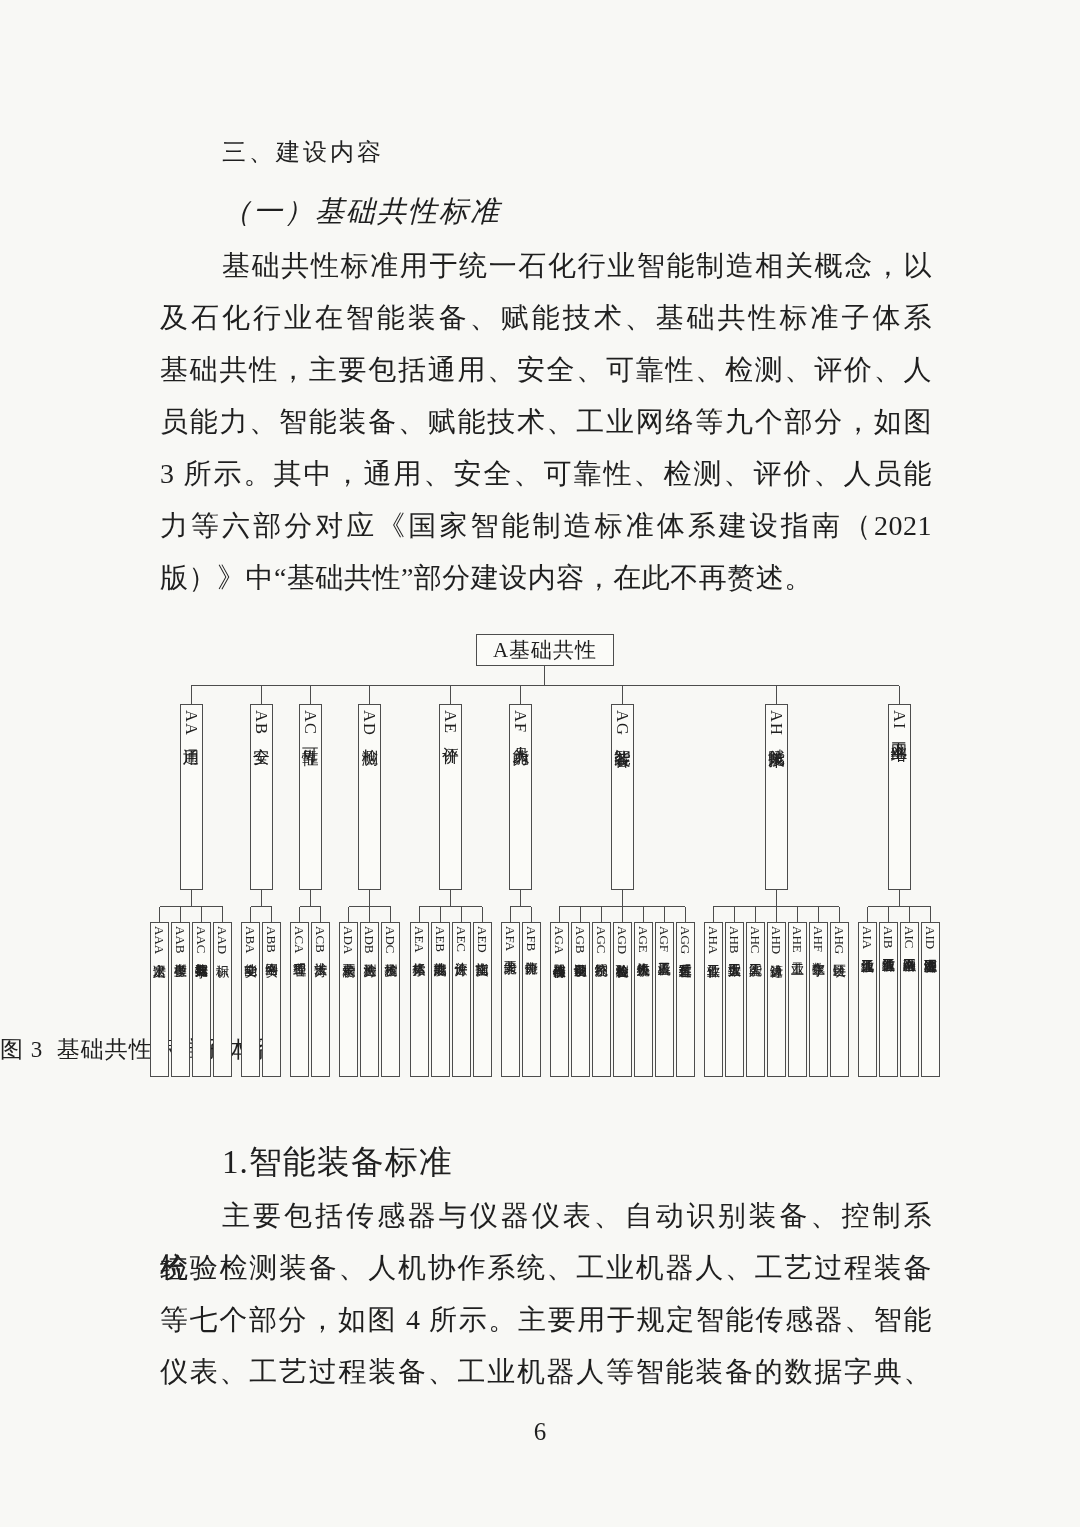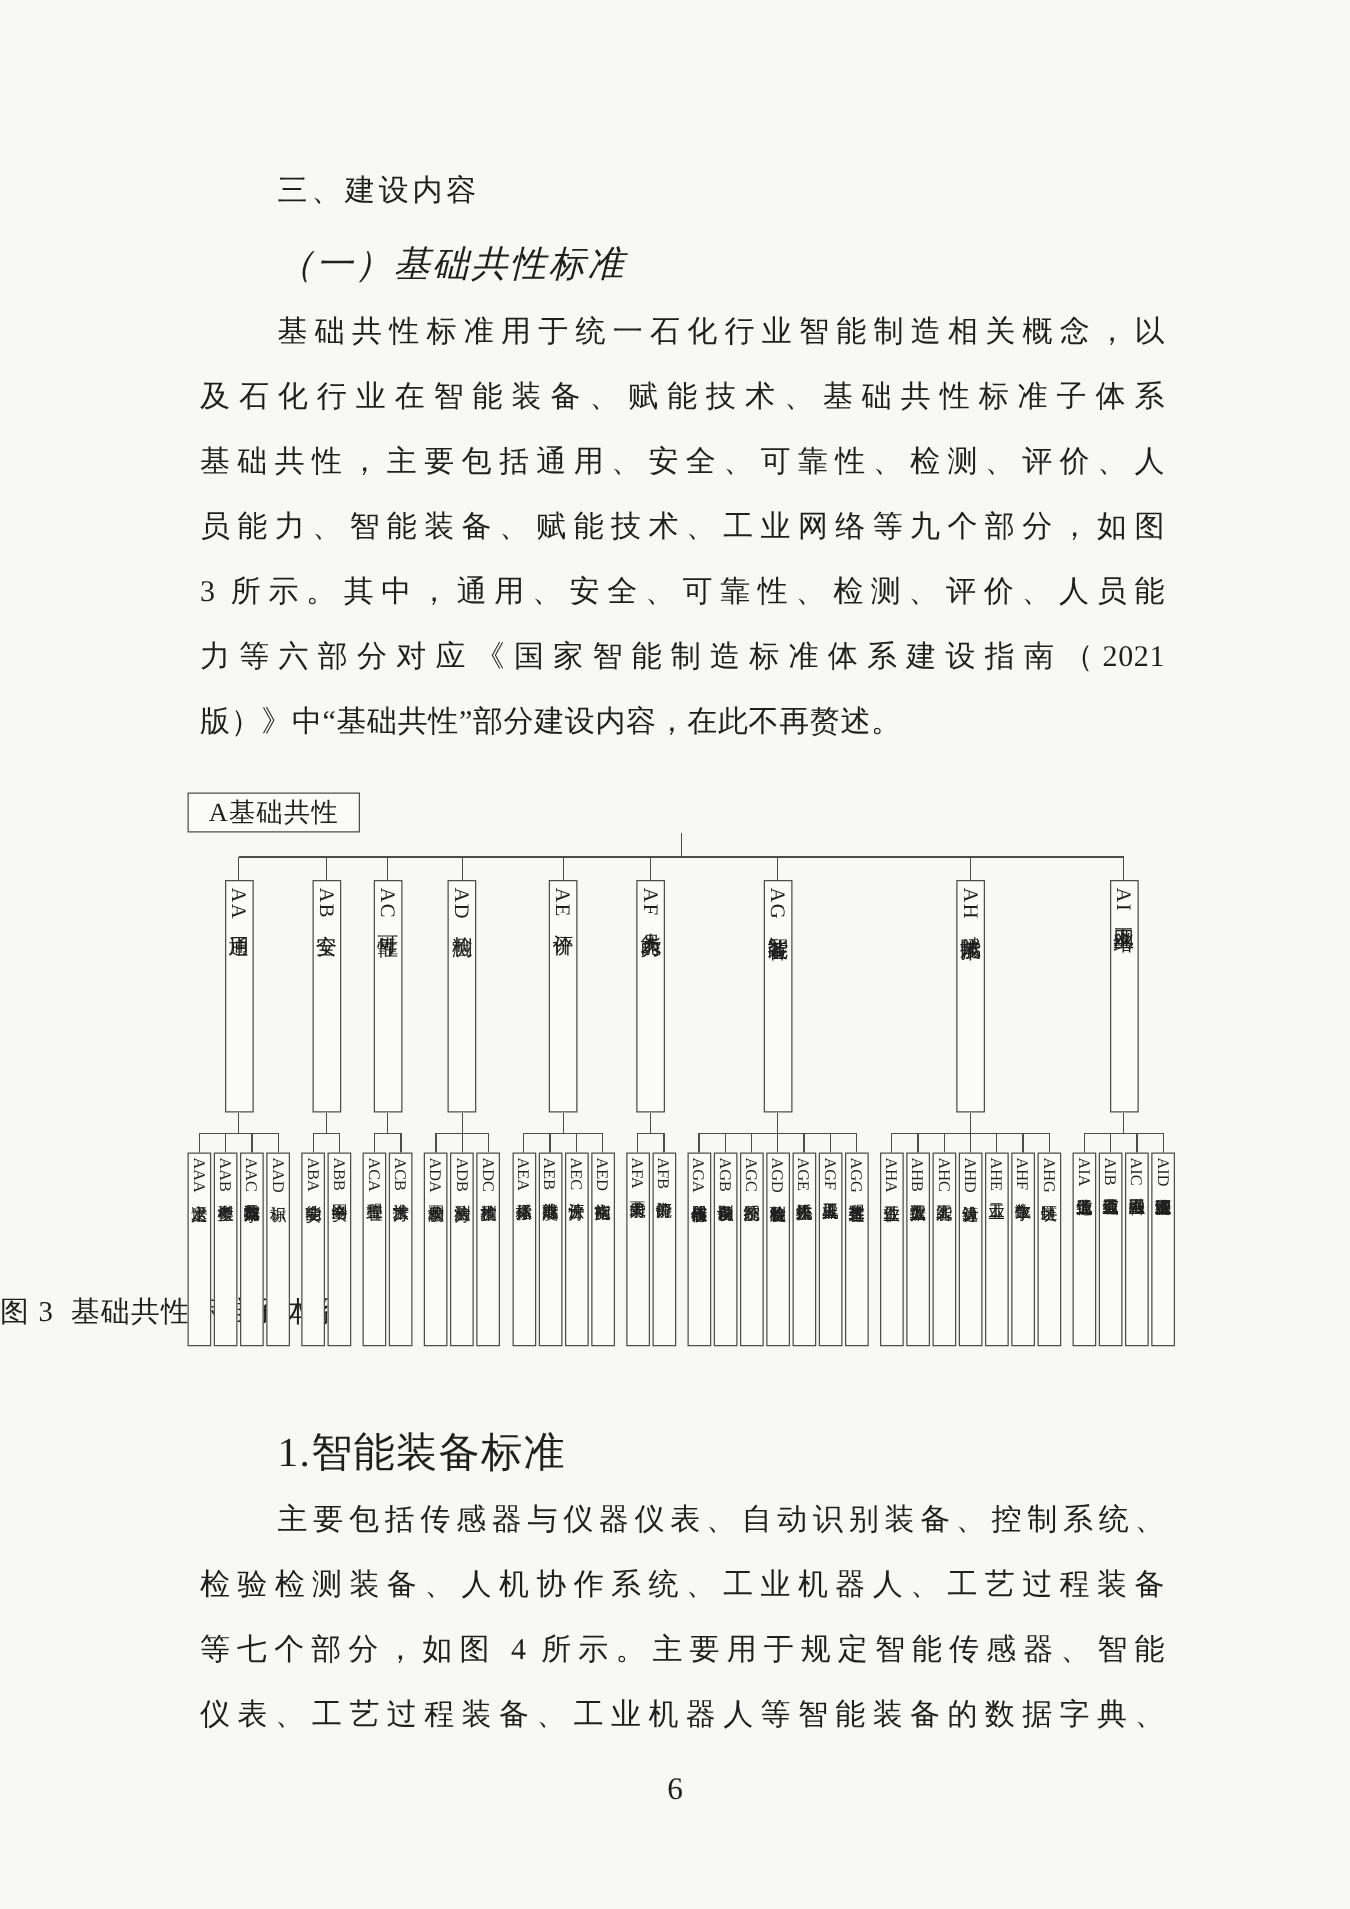--- a/index.html
+++ b/index.html
@@ -14,31 +14,31 @@
     position:absolute;left:222px;top:136px;margin:0;
     font-family:"Liberation Sans","DejaVu Sans",sans-serif;
     font-weight:400;font-size:24px;letter-spacing:3px;
   }
   .subheading{
     position:absolute;left:222px;top:192px;margin:0;
     font-weight:400;font-size:29px;letter-spacing:2px;font-style:italic;
   }
   .para{position:absolute;left:160px;width:772px;}
   .pline{
-    height:52px;line-height:52px;font-size:24px;letter-spacing:.5px;
+    height:52px;line-height:52px;font-size:28px;letter-spacing:.5px;
     text-align:justify;text-align-last:justify;
   }
   .pline.indent{text-indent:62px;}
   .pline.flush-left{text-align-last:left;}
 
   
   #tree{position:absolute;left:150px;top:634px;width:790px;height:442px;}
   #tree-svg{position:absolute;left:0;top:0;}
   #tree-svg line{stroke:var(--line);stroke-width:1;shape-rendering:crispEdges;}
-  .root-row{display:flex;justify-content:flex-start;}
+  .root-row{display:flex;justify-content:center;}
   .root-box{
     position:relative;z-index:1;border:1px solid var(--line);background:var(--boxbg);
     font-size:21px;line-height:26px;padding:2px 16px;letter-spacing:1px;
   }
   .groups-row{display:flex;justify-content:space-between;margin-top:38px;}
   .group{display:flex;flex-direction:column;align-items:center;}
   .children-row{display:flex;gap:2px;margin-top:32px;}
   .l2-box{
     position:relative;z-index:1;width:23px;height:186px;box-sizing:border-box;
     border:1px solid var(--line);background:var(--boxbg);

